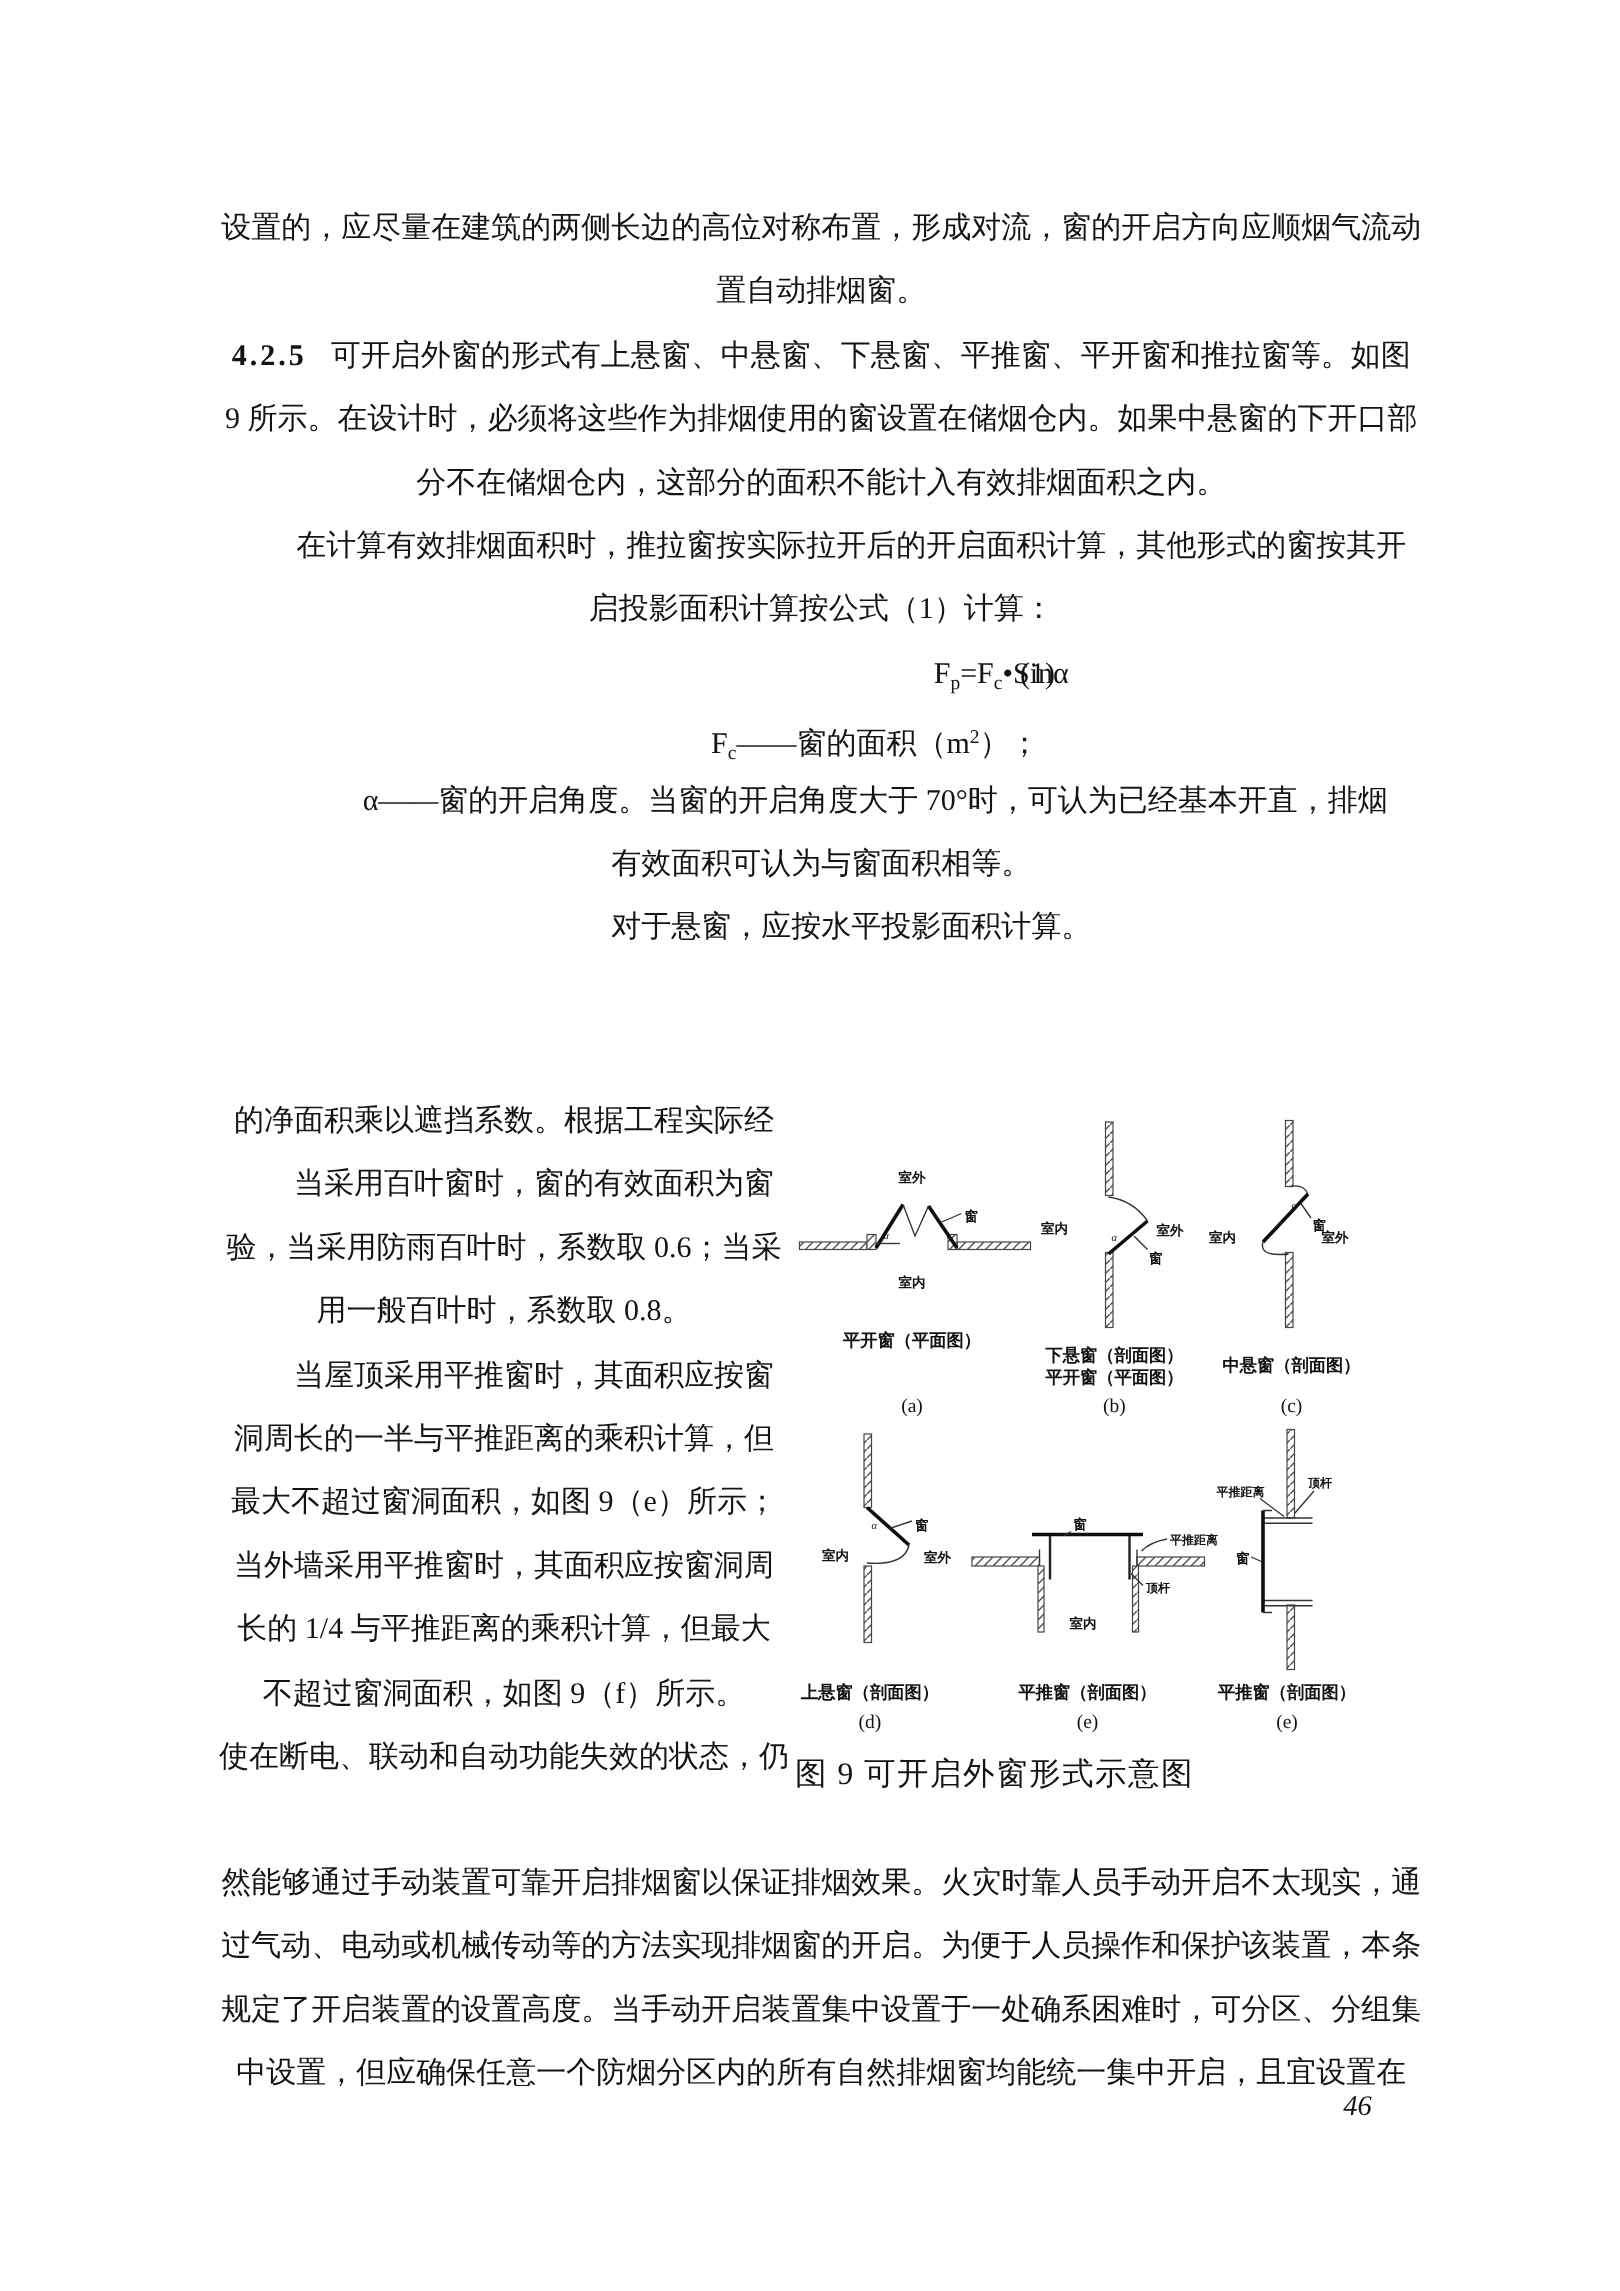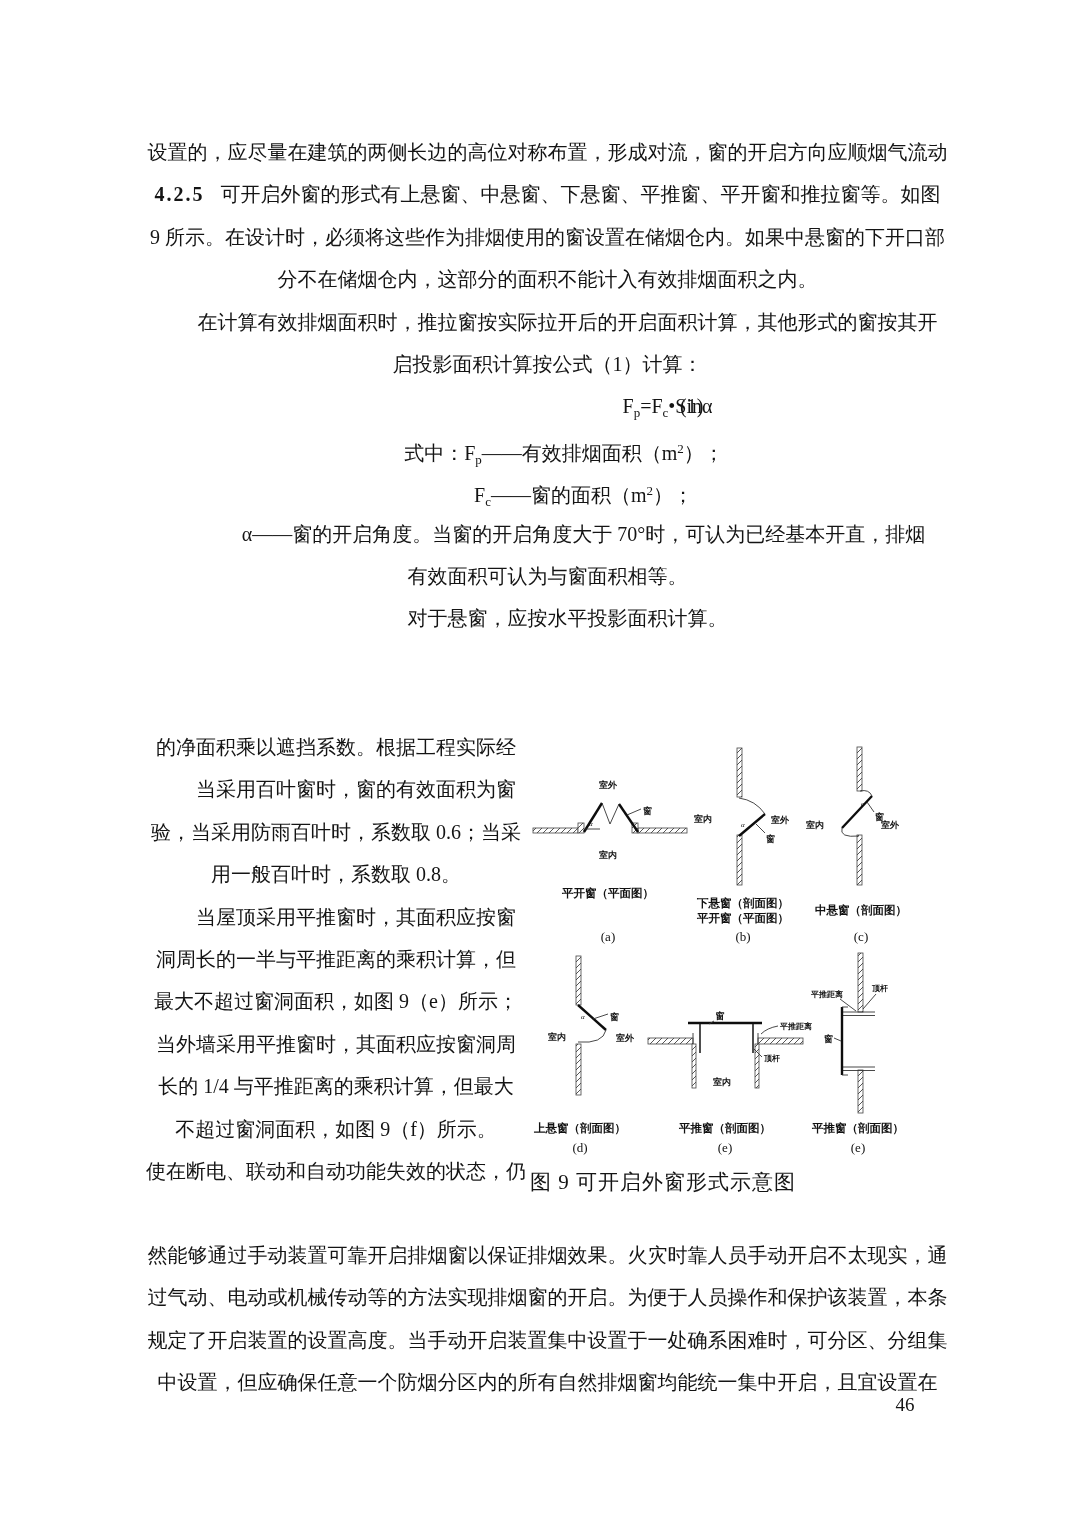--- a/index.html
+++ b/index.html
@@ -18,21 +18,21 @@
   .sp{font-size:13px;vertical-align:7px;}
   #blockA{left:145px;top:131px;width:805px;}
   #blockB{left:145px;top:726px;width:382px;}
   #blockC{left:145px;top:1234px;width:805px;}
   .formula-wrap{position:relative;}
   .formula-body{margin-left:240px;}
   .formula-no{position:absolute;left:535px;top:0;}
   #figure{position:absolute;left:530px;top:738px;width:410px;height:420px;}
   #figcaption{position:absolute;left:530px;top:1168px;width:410px;text-align:left;
     font-size:21px;letter-spacing:1px;}
-  #pagenum{position:absolute;left:880px;top:1394px;width:50px;text-align:center;font-size:19px;}
+  #pagenum{position:absolute;left:880px;top:1394px;width:50px;text-align:center;font-size:19px;font-style:italic;}
   
   .wall{fill:url(#hatch);stroke:#444;stroke-width:0.8;}
   .leaf{stroke:#0d0d0d;stroke-width:2.4;fill:none;}
   .thin{stroke:#333;stroke-width:0.9;fill:none;}
   .mid2{stroke:#222;stroke-width:1.6;fill:none;}
   #figure text{fill:#111;}
   .lbl{font-family:"Liberation Sans","DejaVu Sans",sans-serif;font-size:9px;font-weight:bold;}
   .lbl-s{font-family:"Liberation Sans","DejaVu Sans",sans-serif;font-size:8px;font-weight:bold;}
   .mid{text-anchor:middle;}
   .end{text-anchor:end;}
@@ -40,30 +40,30 @@
   .cap{font-family:"Liberation Serif","DejaVu Serif",serif;font-size:11.5px;font-weight:bold;text-anchor:middle;}
   .letter{font-family:"Liberation Serif","DejaVu Serif",serif;font-size:13px;text-anchor:middle;}
 </style>
 </head>
 <body>
 
 <div class="page">
 
   <div id="blockA" class="blk">
     <div class="line">设置的，应尽量在建筑的两侧长边的高位对称布置，形成对流，窗的开启方向应顺烟气流动</div>
+    <div class="line">置自动排烟窗。</div>
     <div class="line"><span class="secnum">4.2.5</span><span>可开启外窗的形式有上悬窗、中悬窗、下悬窗、平推窗、平开窗和推拉窗等。如图</span></div>
     <div class="line">9 所示。在设计时，必须将这些作为排烟使用的窗设置在储烟仓内。如果中悬窗的下开口部</div>
     <div class="line">分不在储烟仓内，这部分的面积不能计入有效排烟面积之内。</div>
     <div class="line ind1">在计算有效排烟面积时，推拉窗按实际拉开后的开启面积计算，其他形式的窗按其开</div>
     <div class="line">启投影面积计算按公式（1）计算：</div>
     <div class="line formula-wrap">
       <span class="formula-body"><span>F</span><span class="sb">p</span><span>=F</span><span class="sb">c</span><span>•Sinα</span></span>
       <span class="formula-no">(1)</span>
     </div>
-    <div class="line ind2"><span>式中：</span><span>F</span><span class="sb">p</span><span>——有效排烟面积（m</span><span class="sp">2</span><span>）；</span></div>
     <div class="line ind3"><span>F</span><span class="sb">c</span><span>——窗的面积（m</span><span class="sp">2</span><span>）；</span></div>
     <div class="line ind3">α——窗的开启角度。当窗的开启角度大于 70°时，可认为已经基本开直，排烟</div>
     <div class="line">有效面积可认为与窗面积相等。</div>
     <div class="line ind1">对于悬窗，应按水平投影面积计算。</div>
   </div>
 
   <div id="blockB" class="blk">
     <div class="line">的净面积乘以遮挡系数。根据工程实际经</div>
     <div class="line ind1">当采用百叶窗时，窗的有效面积为窗</div>
     <div class="line">验，当采用防雨百叶时，系数取 0.6；当采</div>

